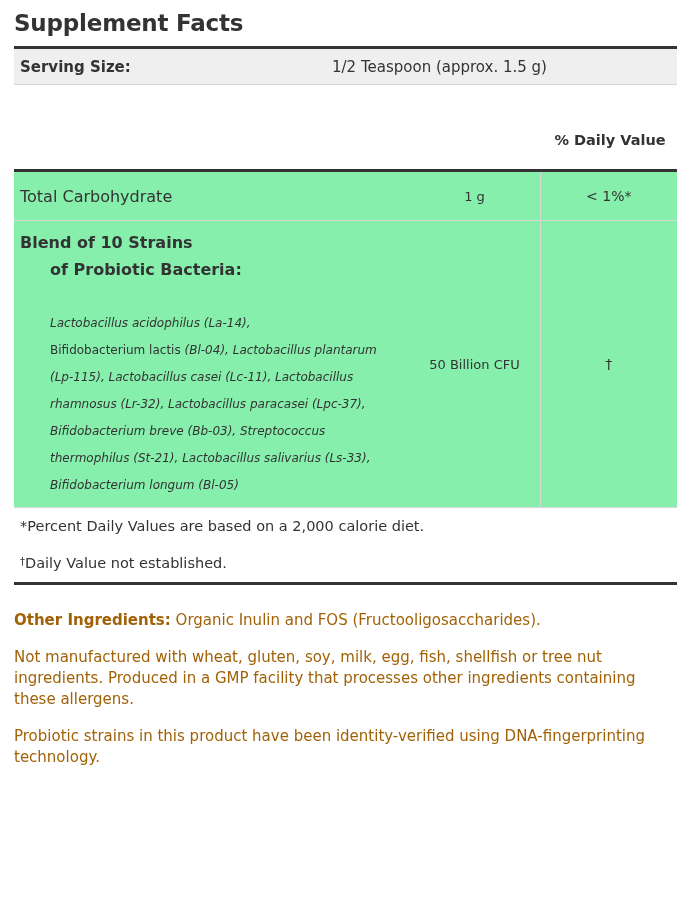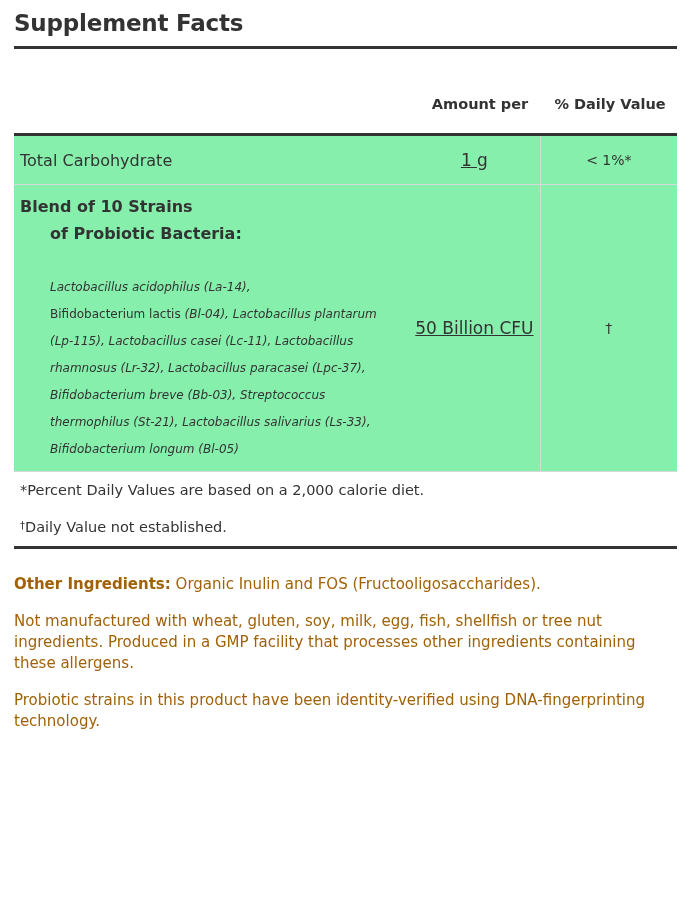--- a/index.html
+++ b/index.html
@@ -78,22 +78,21 @@
       padding: 4px;
     }
     .nut-table td.name {
       width: 397px;
       padding-left: 6px;
     }
     .nut-table td.amt {
       width: 126px;
       text-align: center;
       border-right: 1px solid #d8d8d8;
-      font-size: 17px;
-      text-decoration: underline;
+      font-size: 13px;
     }
     .nut-table td.dv {
       width: 133px;
       text-align: center;
       font-size: 14px;
     }
     .row-carb td { height: 40px; }
     .row-blend td.name {
       padding-top: 8px;
       padding-bottom: 8px;
@@ -137,27 +136,30 @@
     }
     .notes b { font-weight: bold; }
   </style>
 </head>
 <body>
 
 <div class="wrap">
   <h1 class="title">Supplement Facts</h1>
   <div class="thick-rule"></div>
 
+  <div class="info-row">
+    <span class="lbl">Serving Size:</span>
+    <span class="val">1/2 Teaspoon (approx. 1.5 g)</span>
+  </div>
 
   <div class="spacer"></div>
 
   <div class="col-head">
     <div class="c1"></div>
     <div class="c2">
-      <div>Amount per</div>
     </div>
     <div class="c3">% Daily Value</div>
   </div>
   <div class="thick-rule"></div>
 
   <table class="nut-table">
     <tbody>
         <tr class="row-carb">
       <td class="name">Total Carbohydrate</td>
       <td class="amt">1 g</td>

